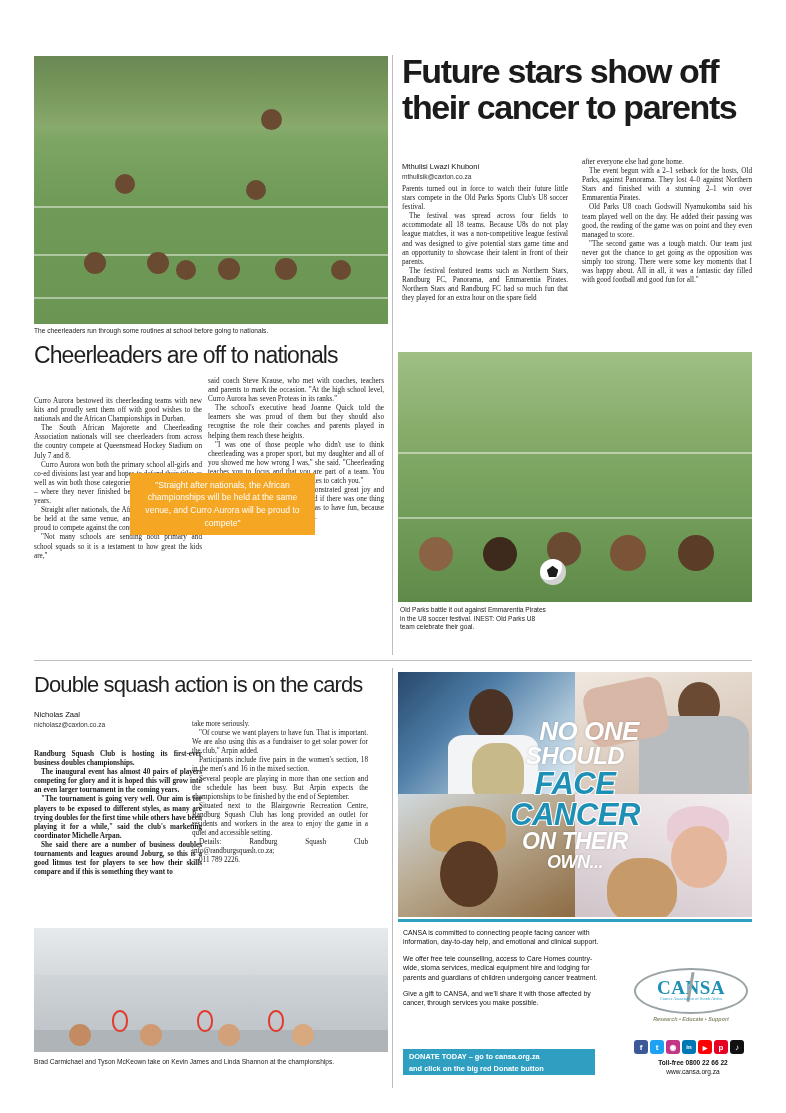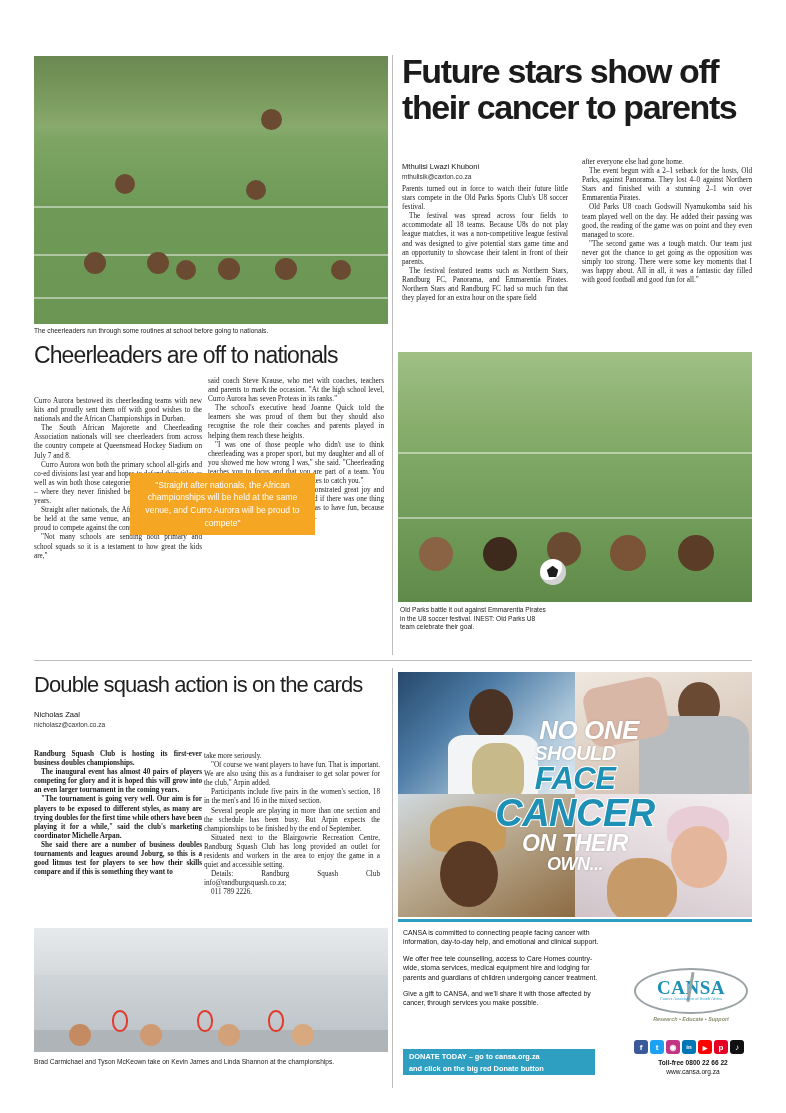--- a/index.html
+++ b/index.html
@@ -124,21 +124,21 @@
     display:flex; flex-direction:column; align-items:center; justify-content:center;
     pointer-events:none;
   }
   .ad-hero div{
     font-family:"Liberation Sans", sans-serif;
     font-weight:bold; font-style:italic; letter-spacing:-0.5px;
     text-align:center; line-height:1.0;
   }
   .hero-w { color:#ffffff; text-shadow:0 0 2px rgba(0,0,0,.25); }
   .hero-b { color:#1e8fb5; -webkit-text-stroke:2.2px #ffffff; paint-order: stroke fill; }
-  .l1{font-size:26px;margin-left:28px;} .l2{font-size:20px;} .l3{font-size:31px;} .l4{font-size:38px;}
+  .l1{font-size:26px;margin-left:28px;} .l2{font-size:24px;} .l3{font-size:31px;} .l4{font-size:31px;}
   .l5{font-size:23px;} .l6{font-size:18px;}
 
   .ad-rule{position:absolute;left:0;top:247px;width:354px;height:2.5px;background:#2e9fc1;}
   .ad-copy{
     position:absolute; left:5px; top:256px; width:200px;
     font-family:"Liberation Sans", sans-serif;
     font-size:6.9px; line-height:9.4px; color:#111;
   }
   .ad-copy p{margin-bottom:7px;}
   .donate-bar{
@@ -314,21 +314,21 @@
     <div>Nicholas Zaal</div>
     <div class="mail">nicholasz@caxton.co.za</div>
   </div>
 
   <div class="body-text" style="position:absolute; left:34px; top:750px; width:168px;font-weight:bold;">
     <p class="first">Randburg Squash Club is hosting its first-ever business doubles championships.</p>
     <p>The inaugural event has almost 40 pairs of players competing for glory and it is hoped this will grow into an even larger tournament in the coming years.</p>
     <p>"The tournament is going very well. Our aim is for players to be exposed to different styles, as many are trying doubles for the first time while others have been playing it for a while," said the club's marketing coordinator Michelle Arpan.</p>
     <p>She said there are a number of business doubles tournaments and leagues around Joburg, so this is a good litmus test for players to see how their skills compare and if this is something they want to</p>
   </div>
-  <div class="body-text" style="position:absolute; left:204px; top:720px; width:176px;margin-top:32px;">
+  <div class="body-text" style="position:absolute; left:192px; top:720px; width:176px;">
     <p class="first">take more seriously.</p>
     <p>"Of course we want players to have fun. That is important. We are also using this as a fundraiser to get solar power for the club," Arpin added.</p>
     <p>Participants include five pairs in the women's section, 18 in the men's and 16 in the mixed section.</p>
     <p>Several people are playing in more than one section and the schedule has been busy. But Arpin expects the championships to be finished by the end of September.</p>
     <p>Situated next to the Blairgowrie Recreation Centre, Randburg Squash Club has long provided an outlet for residents and workers in the area to enjoy the game in a quiet and accessible setting.</p>
     <p>Details: Randburg Squash Club info@randburgsquash.co.za;</p>
     <p>011 789 2226.</p>
   </div>
 
   <div class="photo squash-bg" style="left:34px; top:928px; width:354px; height:124px;">

